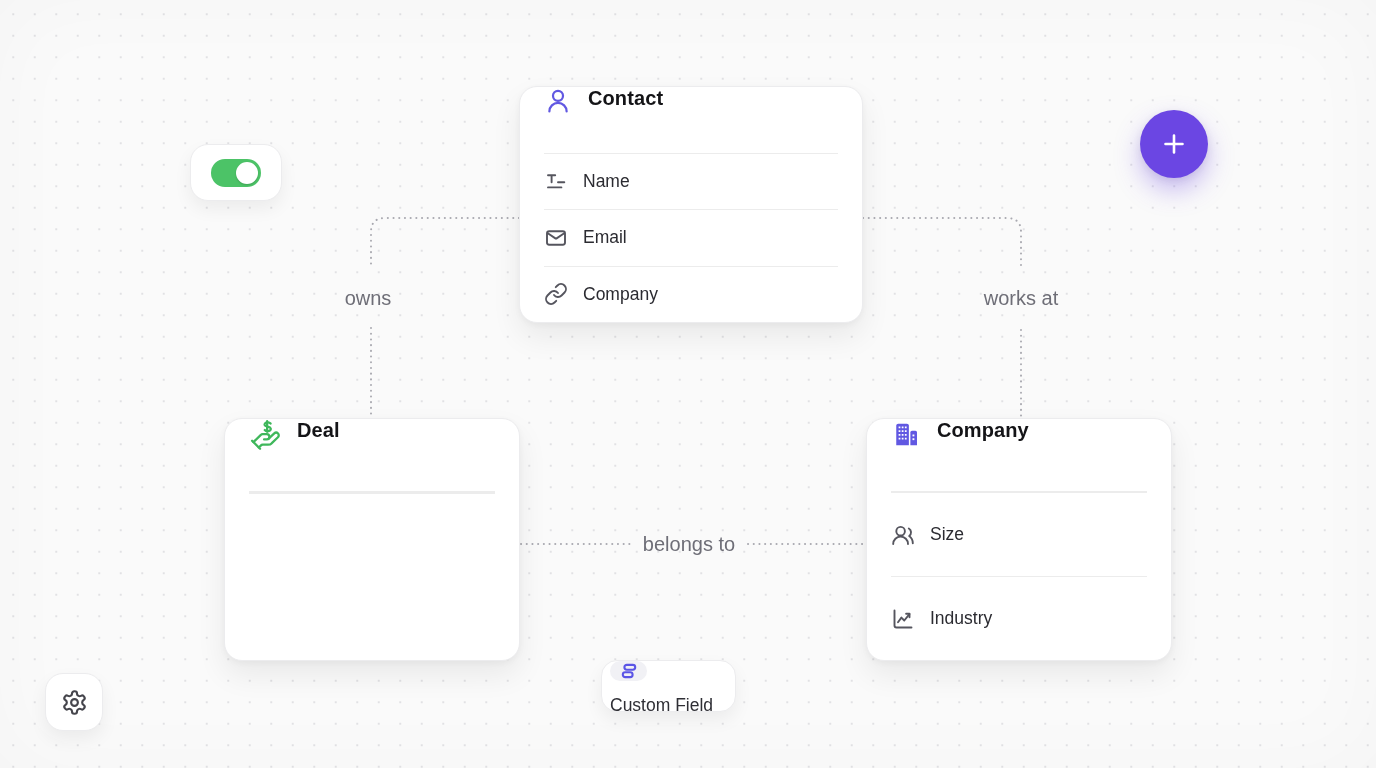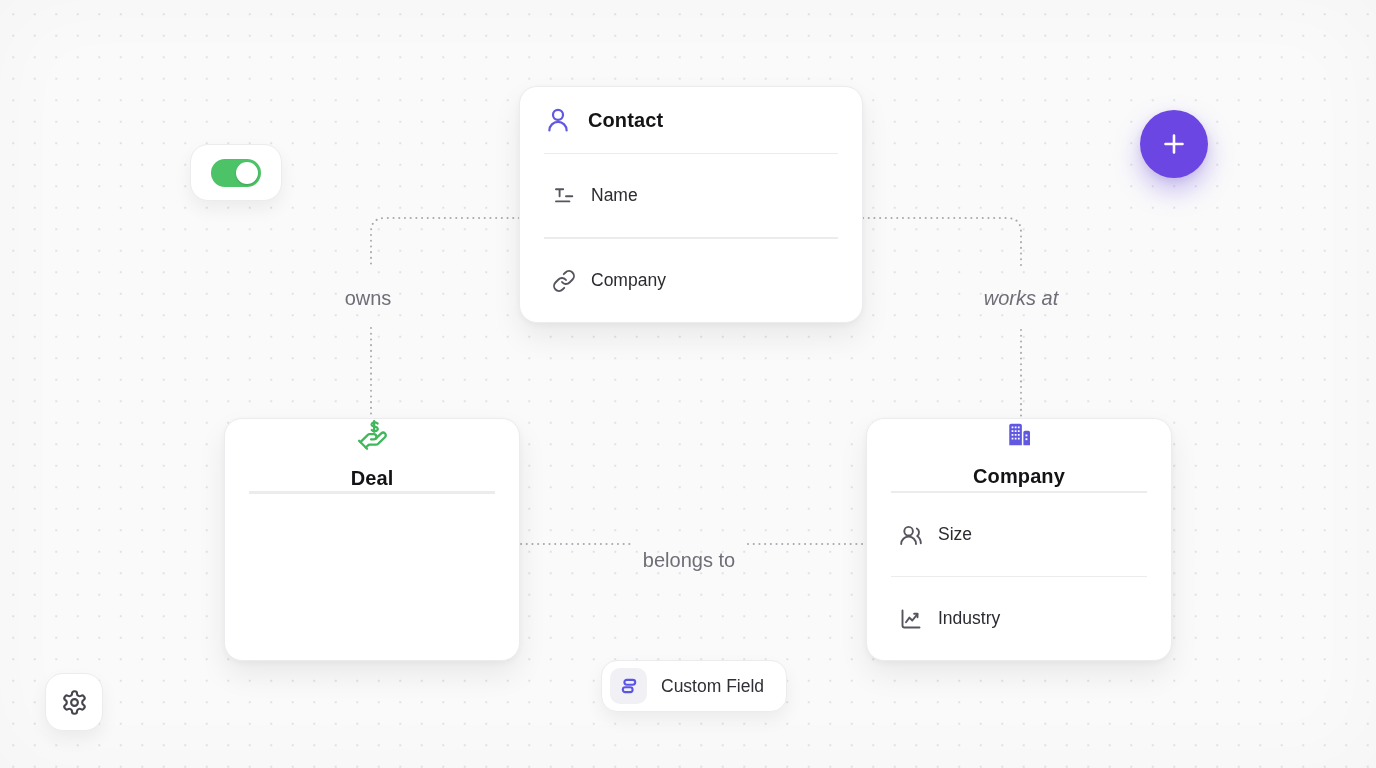--- a/index.html
+++ b/index.html
@@ -24,26 +24,26 @@
     position:absolute; z-index:1; transform:translate(-50%,-50%);
     font-size:20px; color:#6e6e77; white-space:nowrap;
   }
 
   
   .entity-card {
     position:absolute; z-index:2; display:flex; flex-direction:column;
     background:#fff; border:1px solid #ececee; border-radius:18px;
     box-shadow:0 14px 30px rgba(0,0,0,.07), 0 2px 6px rgba(0,0,0,.04);
   }
-  .card-header { display:flex; align-items:center; gap:16px; padding:0 24px; }
+  .card-header { display:flex; gap:16px; padding:0 24px; }
   .card-header.h-contact { height:66px; }
-  .card-header.h-other { height:72px;flex-direction:column; }
+  .card-header.h-other { height:72px; }
   .card-title { font-size:20px; font-weight:700; color:#141417; letter-spacing:.1px; }
   .divider { height:1px; background:#ececec; margin:0 24px; flex:none; }
-  .field-row { flex:1; display:flex; align-items:center; gap:15px; padding:0 32px; }
+  .field-row { flex:1; display:flex; align-items:center; gap:15px; padding:0 24px; }
   .field-label { font-size:17.5px; color:#2b2b31; }
   .field-ic { flex:none; display:flex; }
 
   svg { display:block; }
   .stroke-ic { fill:none; stroke:#55555e; stroke-width:1.9; stroke-linecap:round; stroke-linejoin:round; }
 
   
   .toggle-card {
     position:absolute; left:190px; top:144px; width:92px; height:57px; z-index:2;
     background:#fff; border:1px solid #ececee; border-radius:18px;
@@ -69,22 +69,23 @@
     position:absolute; left:45px; top:673px; width:58px; height:58px; z-index:2;
     background:#fff; border:1px solid #ececee; border-radius:18px;
     display:flex; align-items:center; justify-content:center; cursor:pointer;
     box-shadow:0 8px 18px rgba(0,0,0,.06);
   }
 
   
   .custom-chip {
     position:absolute; left:601px; top:660px; height:52px; z-index:2;
     background:#fff; border:1px solid #ececee; border-radius:16px;
-    display:flex; align-items:center; gap:14px; padding:0 22px 0 8px; cursor:pointer;
+    display:flex; align-items:flex-start; gap:14px; padding:0 22px 0 8px; cursor:pointer;
     box-shadow:0 8px 18px rgba(0,0,0,.06);
+    flex-direction:column;
   }
   .chip-icon-tile {
     width:37px; height:36px; border-radius:10px; background:#f1f1f5;
     display:flex; align-items:center; justify-content:center;
   }
   .chip-label { font-size:17.5px; font-weight:500; color:#2f2f35; }
 </style>
 </head>
 <body>
 
@@ -95,22 +96,22 @@
       <path d="M519 218 H385 Q371 218 371 232 V268"></path>
       <path d="M371 328 V417"></path>
       <path d="M863 218 H1007 Q1021 218 1021 232 V266"></path>
       <path d="M1021 330 V417"></path>
       <path d="M521 544 H630"></path>
       <path d="M748 544 H865"></path>
     </g>
   </svg>
 
   <div class="rel-label" style="left:368px; top:298px;">owns</div>
-  <div class="rel-label" style="left:1021px; top:298px;font-style:italic;">works at</div>
-  <div class="rel-label" style="left:689px; top:560px;">belongs to</div>
+  <div class="rel-label" style="left:1021px; top:298px;">works at</div>
+  <div class="rel-label" style="left:689px; top:544px;">belongs to</div>
 
   <div class="toggle-card">
     <div class="toggle-pill">
       <div class="toggle-knob"></div>
     </div>
   </div>
 
   <button class="fab">
     <svg width="28" height="28" viewBox="0 0 28 28">
       <path d="M14 5.5v17M5.5 14h17" fill="none" stroke="#ffffff" stroke-width="2.6" stroke-linecap="round"></path>
@@ -130,20 +131,29 @@
     <div class="divider"></div>
     <div class="field-row">
       <span class="field-ic">
         <svg class="stroke-ic" width="24" height="24" viewBox="0 0 24 24">
           <path d="M4 5.2h7.2M7.6 5.2v7M14 12.2h6.3M4 17.4h13.4"></path>
         </svg>
       </span>
       <span class="field-label">Name</span>
     </div>
     <div class="divider"></div>
+    <div class="field-row">
+      <span class="field-ic">
+        <svg class="stroke-ic" width="24" height="24" viewBox="0 0 24 24">
+          <rect x="3" y="5.2" width="18" height="13.6" rx="2.2"></rect>
+          <path d="M3.8 7.2l7.2 4.9a1.8 1.8 0 0 0 2 0l7.2-4.9"></path>
+        </svg>
+      </span>
+      <span class="field-label">Email</span>
+    </div>
     <div class="divider"></div>
     <div class="field-row">
       <span class="field-ic">
         <svg class="stroke-ic" width="24" height="24" viewBox="0 0 24 24">
           <path d="M10 13a5 5 0 0 0 7.54.54l3-3a5 5 0 0 0-7.07-7.07l-1.72 1.71"></path>
           <path d="M14 11a5 5 0 0 0-7.54-.54l-3 3a5 5 0 0 0 7.07 7.07l1.71-1.71"></path>
         </svg>
       </span>
       <span class="field-label">Company</span>
     </div>

